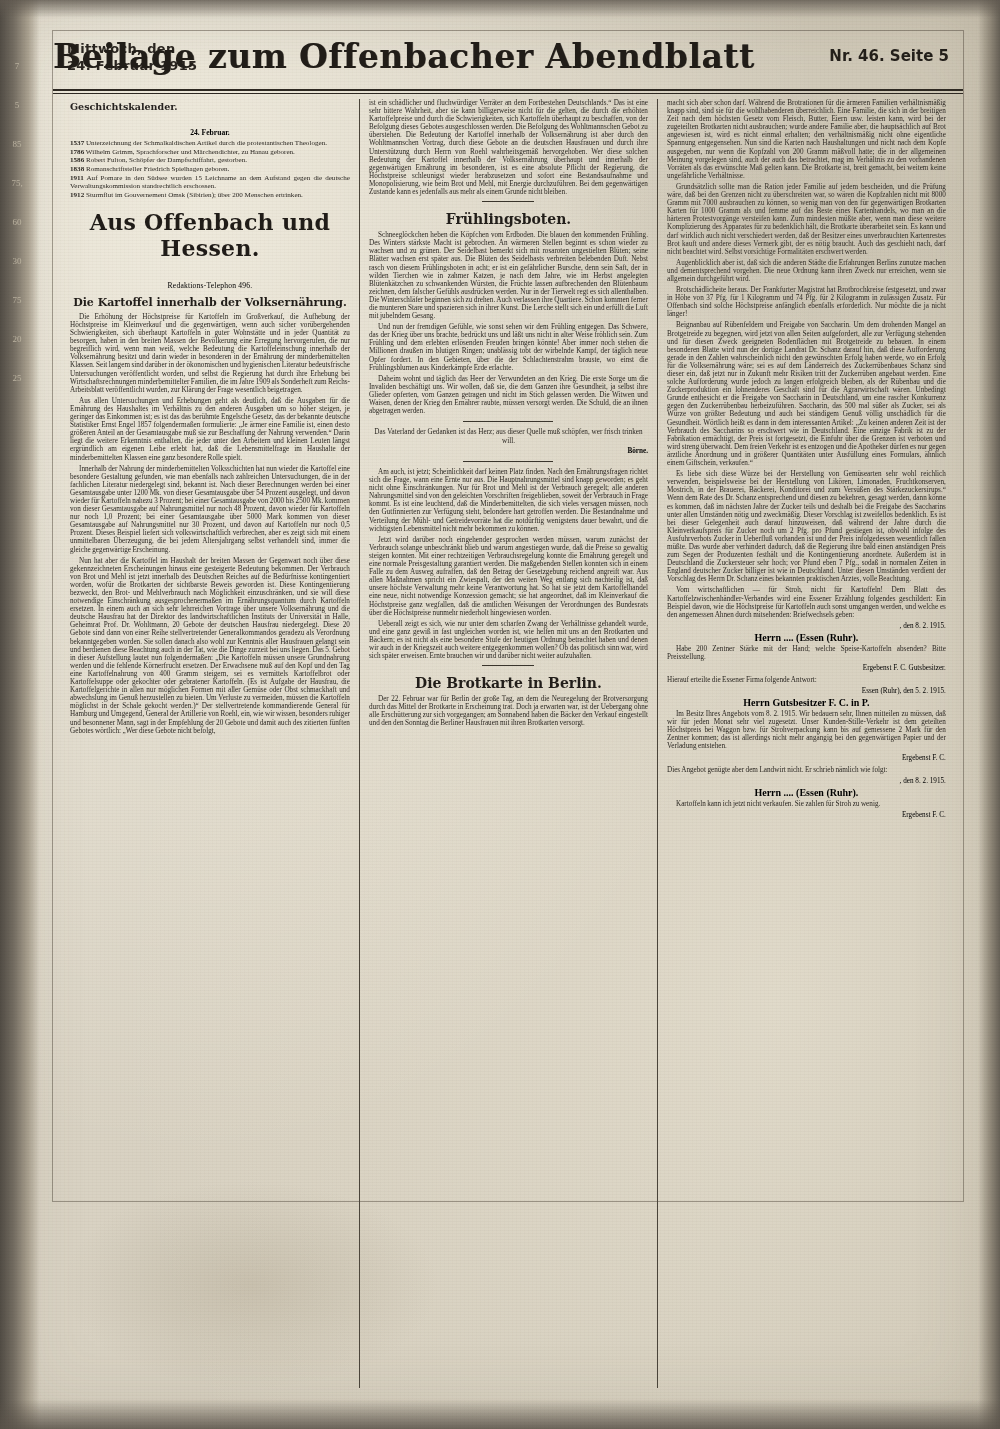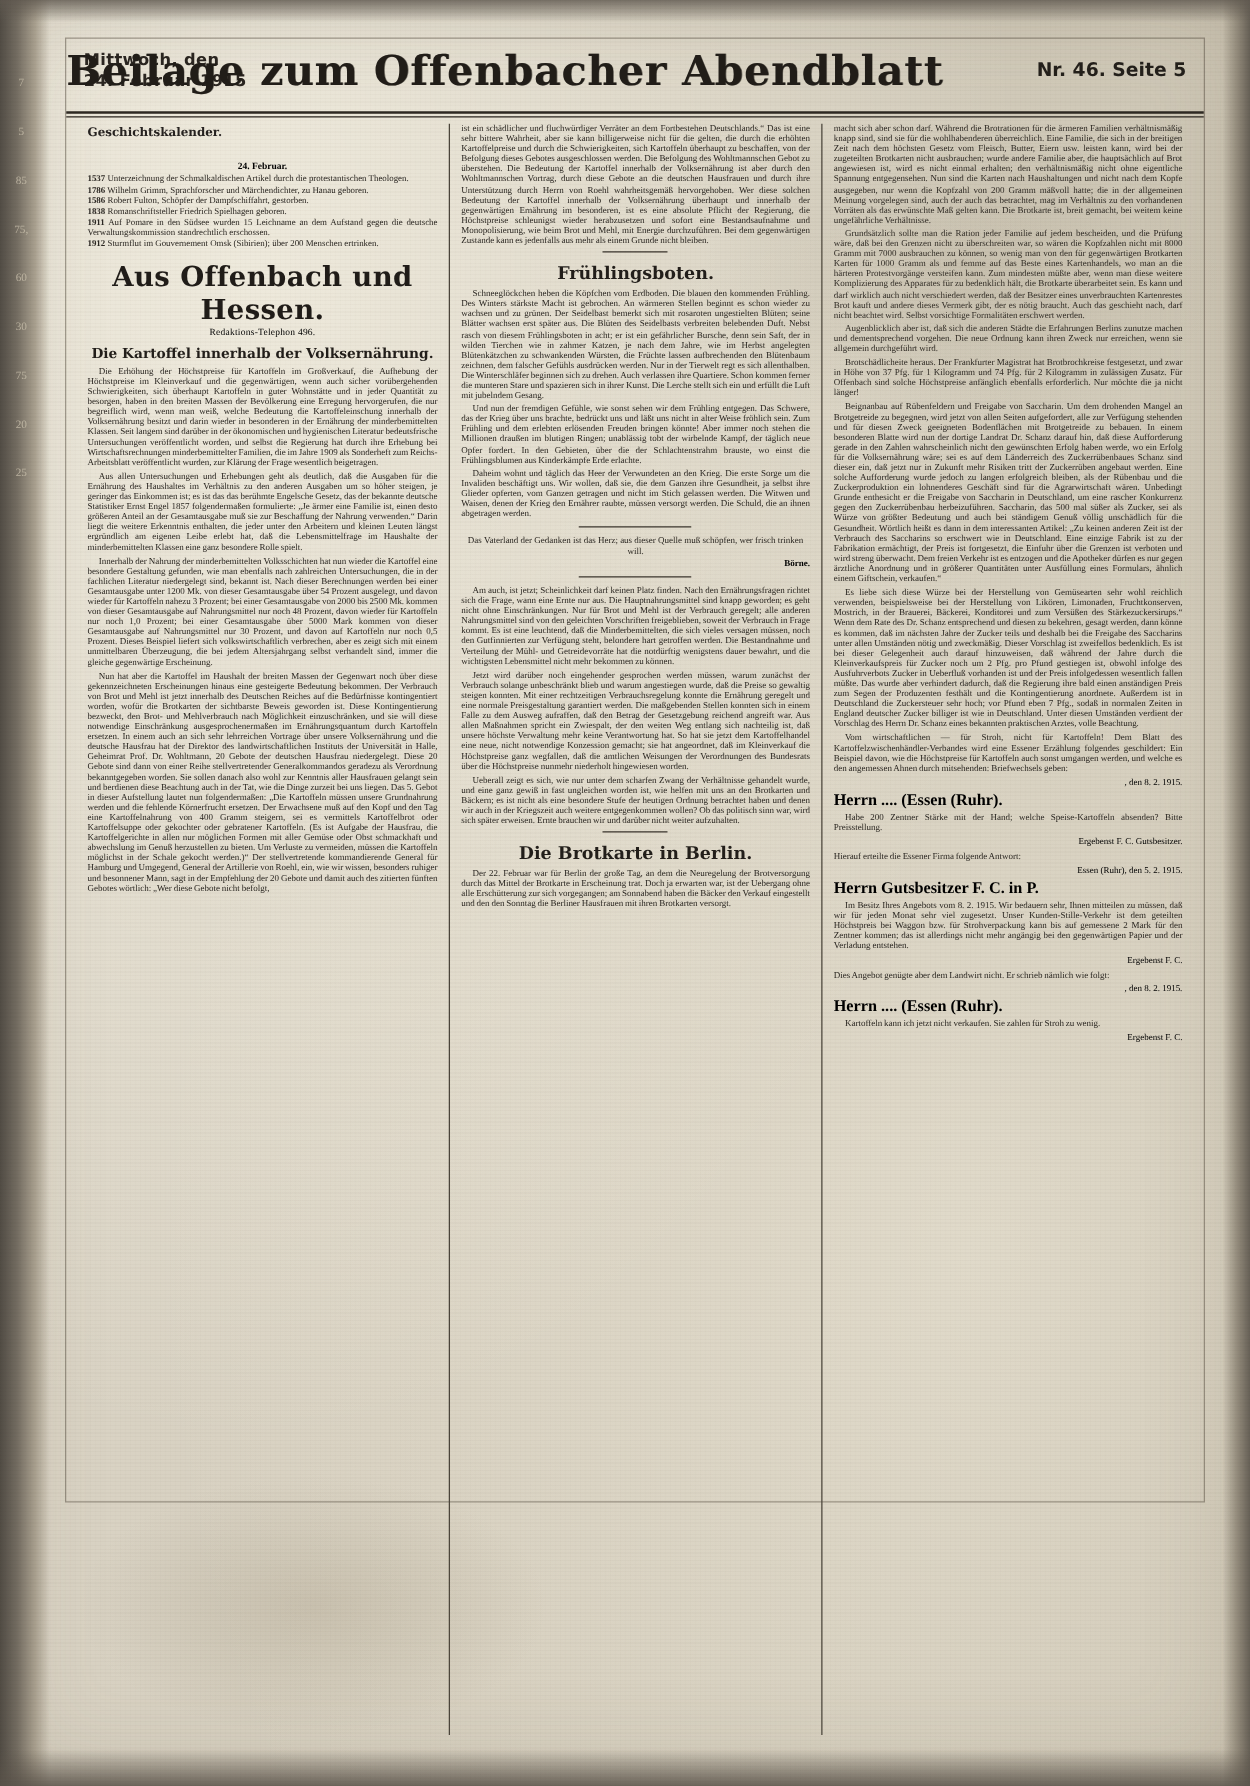--- a/index.html
+++ b/index.html
@@ -175,21 +175,21 @@
   }
   .kal-item { display: block; text-align: justify; margin-bottom: 0.5px; }
   .kal-year { font-weight: bold; }
 
   .head-big {
     text-align: center;
     font-family: "DejaVu Serif", serif;
     font-weight: bold;
     font-size: 22px;
     letter-spacing: 0.3px;
-    margin: 10px 0 0 0;
+    margin: 10px 0 20px 0;
     color: #201c18;
   }
   .head-sub {
     text-align: center;
     font-size: 7.6px;
     font-family: "Liberation Serif", serif;
     margin: 0 0 5px 0;
     letter-spacing: 0.2px;
   }
   .head-mid {
@@ -234,22 +234,22 @@
     font-weight: bold;
     margin: 0 0 3px 0;
   }
   .sign-right {
     text-align: right;
     font-size: 7.2px;
     margin: 1px 0 2px 0;
     font-family: "Liberation Serif", serif;
   }
   .sign-center {
-    text-align: left;
-    font-size: 13px;
+    text-align: center;
+    font-size: 10px;
     margin: 1px 0 2px 0;
     font-family: "Liberation Serif", serif;
   }
   .letter-block { margin-bottom: 4px; }
   .small-caps-bold { font-weight: bold; }
 
   
   .grain {
     position: absolute;
     inset: 0;

